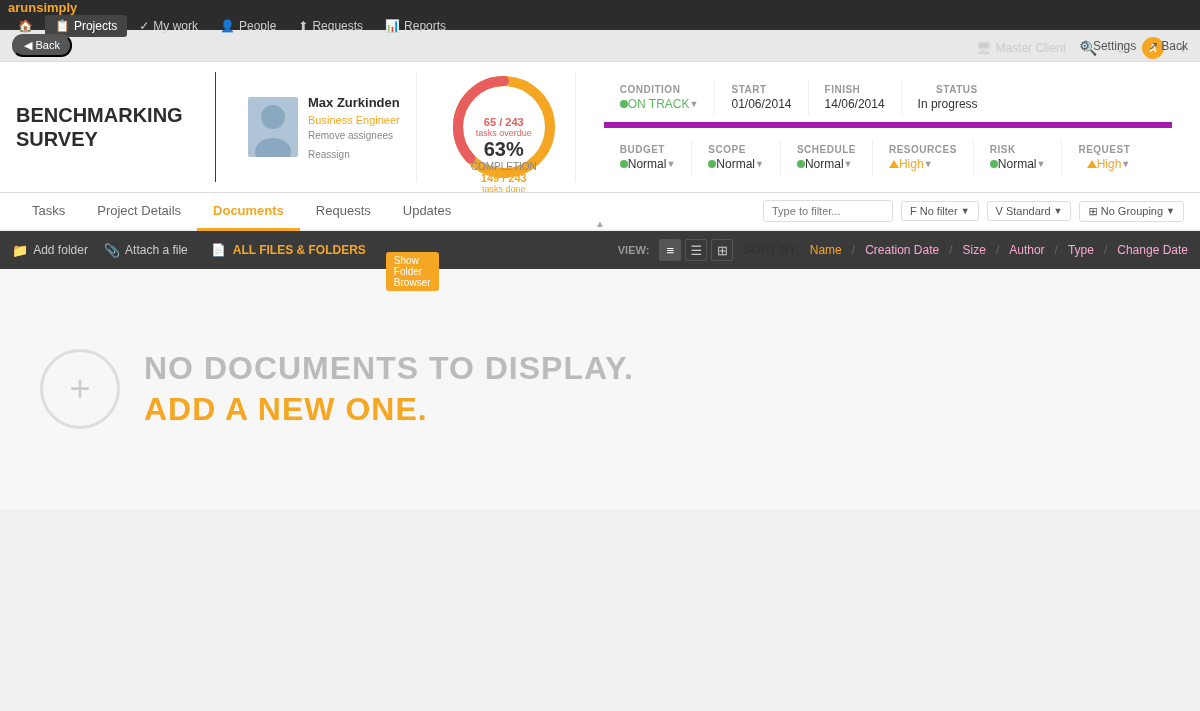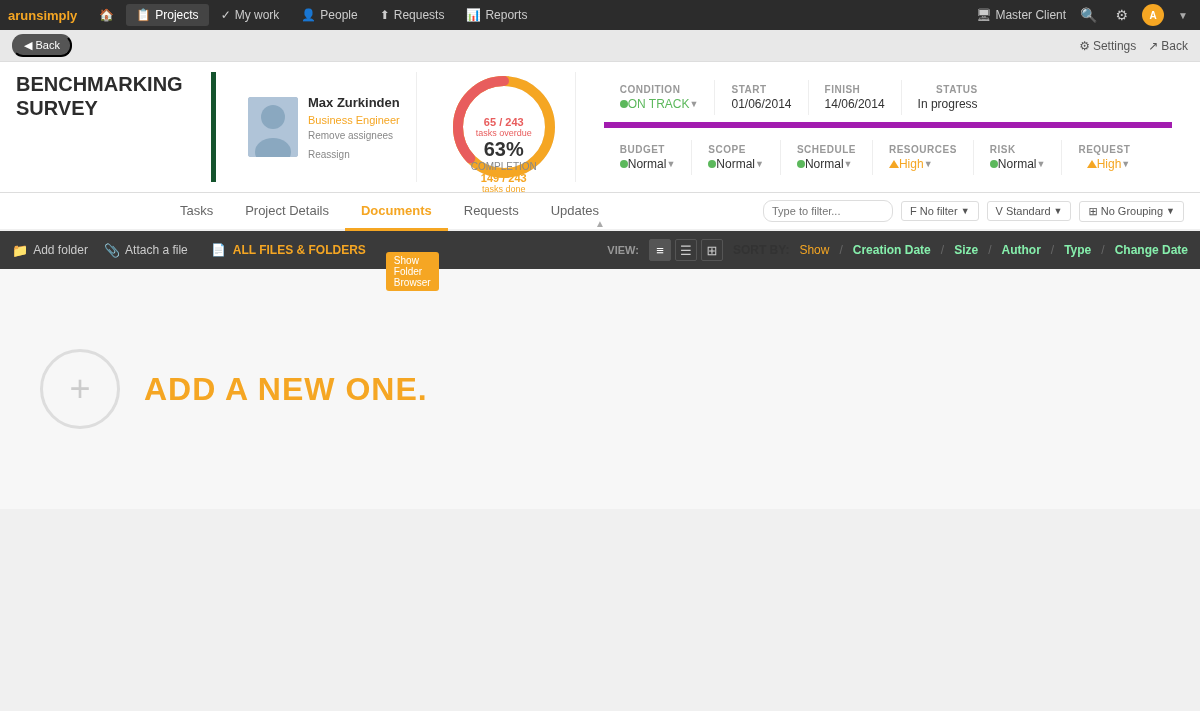--- a/index.html
+++ b/index.html
@@ -3,24 +3,24 @@
   <meta charset="utf-8">
   <style>
     * { box-sizing: border-box; margin: 0; padding: 0; }
     body { font-family: Arial, sans-serif; font-size: 12px; background: #f0f0f0; color: #333; width: 1200px; height: 711px; overflow: hidden; }
 
     
     .top-nav {
       background: #2c2c2c;
       height: 30px;
       display: flex;
-      align-items: center;
       padding: 0 8px;
       color: #ccc;
       font-size: 12px;
+      flex-direction: column;
     }
     .top-nav .logo {
       color: #f5a623;
       font-weight: bold;
       font-size: 13px;
       margin-right: 12px;
     }
     .top-nav .nav-items {
       display: flex;
       align-items: center;
@@ -110,23 +110,24 @@
       display: flex;
       align-items: stretch;
       padding: 10px 16px;
       border-bottom: 1px solid #ddd;
       min-height: 120px;
       gap: 16px;
     }
     .project-title-section {
       display: flex;
       flex-direction: column;
+      justify-content: center;
       min-width: 200px;
       padding-right: 16px;
-      border-right: 5px solid #14532d;
+      border-right: 1px solid #14532d;
     }
     .project-title {
       font-size: 20px;
       font-weight: bold;
       color: #2c2c2c;
       line-height: 1.2;
     }
     .assignee-section {
       display: flex;
       align-items: center;
@@ -241,21 +242,20 @@
       display: flex;
       align-items: center;
       padding: 0 16px;
       height: 38px;
     }
     .sub-nav-items {
       display: flex;
       align-items: center;
       gap: 0;
       flex: 1;
-      justify-content: center;
     }
     .sub-nav-item {
       padding: 10px 16px;
       font-size: 13px;
       color: #666;
       cursor: pointer;
       border-bottom: 3px solid transparent;
       margin-bottom: -2px;
     }
     .sub-nav-item.active {
@@ -263,21 +263,21 @@
       border-bottom-color: #f5a623;
       font-weight: bold;
     }
     .sub-nav-right {
       display: flex;
       align-items: center;
       gap: 8px;
     }
     .filter-input {
       border: 1px solid #ddd;
-      border-radius: 9px;
+      border-radius: 3px;
       padding: 4px 8px;
       font-size: 11px;
       color: #999;
       width: 130px;
     }
     .filter-btn {
       display: flex;
       align-items: center;
       gap: 3px;
       padding: 3px 8px;
@@ -345,21 +345,21 @@
       justify-content: center;
       border: 1px solid #555;
       border-radius: 2px;
       color: #ccc;
       cursor: pointer;
       font-size: 13px;
     }
     .view-icon-btn.active { background: #555; color: #fff; }
     .sort-label { font-weight: bold; text-transform: uppercase; }
     .sort-item { color: #f5a623; cursor: pointer; }
-    .sort-item.normal { color: #86efac; font-weight: bold; }
+    .sort-item.normal { color: #f9a8d4; }
     .sort-sep { color: #666; }
     .folder-browser-tooltip {
       background: #f5a623;
       color: #fff;
       font-size: 10px;
       padding: 3px 8px;
       border-radius: 3px;
       position: absolute;
       top: 2px;
       left: 0;
@@ -630,34 +630,35 @@
   </div>
 
   <div class="view-section">
     <span class="view-label">VIEW:</span>
     <div class="view-icons">
       <div class="view-icon-btn active">≡</div>
       <div class="view-icon-btn">☰</div>
       <div class="view-icon-btn">⊞</div>
     </div>
     <span class="sort-label">SORT BY:</span>
-    <span class="sort-item">Show</span>
+    <span class="sort-item">Name</span>
     <span class="sort-sep">/</span>
     <span class="sort-item normal">Creation Date</span>
     <span class="sort-sep">/</span>
     <span class="sort-item normal">Size</span>
     <span class="sort-sep">/</span>
     <span class="sort-item normal">Author</span>
     <span class="sort-sep">/</span>
     <span class="sort-item normal">Type</span>
     <span class="sort-sep">/</span>
     <span class="sort-item normal">Change Date</span>
   </div>
 </div>
 
 <div style="background:#f7f7f7; flex:1; padding: 20px 0;">
   <div class="empty-state">
     <div class="empty-circle">+</div>
     <div class="empty-text">
+      <div class="empty-main">NO DOCUMENTS TO DISPLAY.</div>
       <div class="empty-cta">ADD A NEW ONE.</div>
     </div>
   </div>
 </div>
 
 </body></html>

